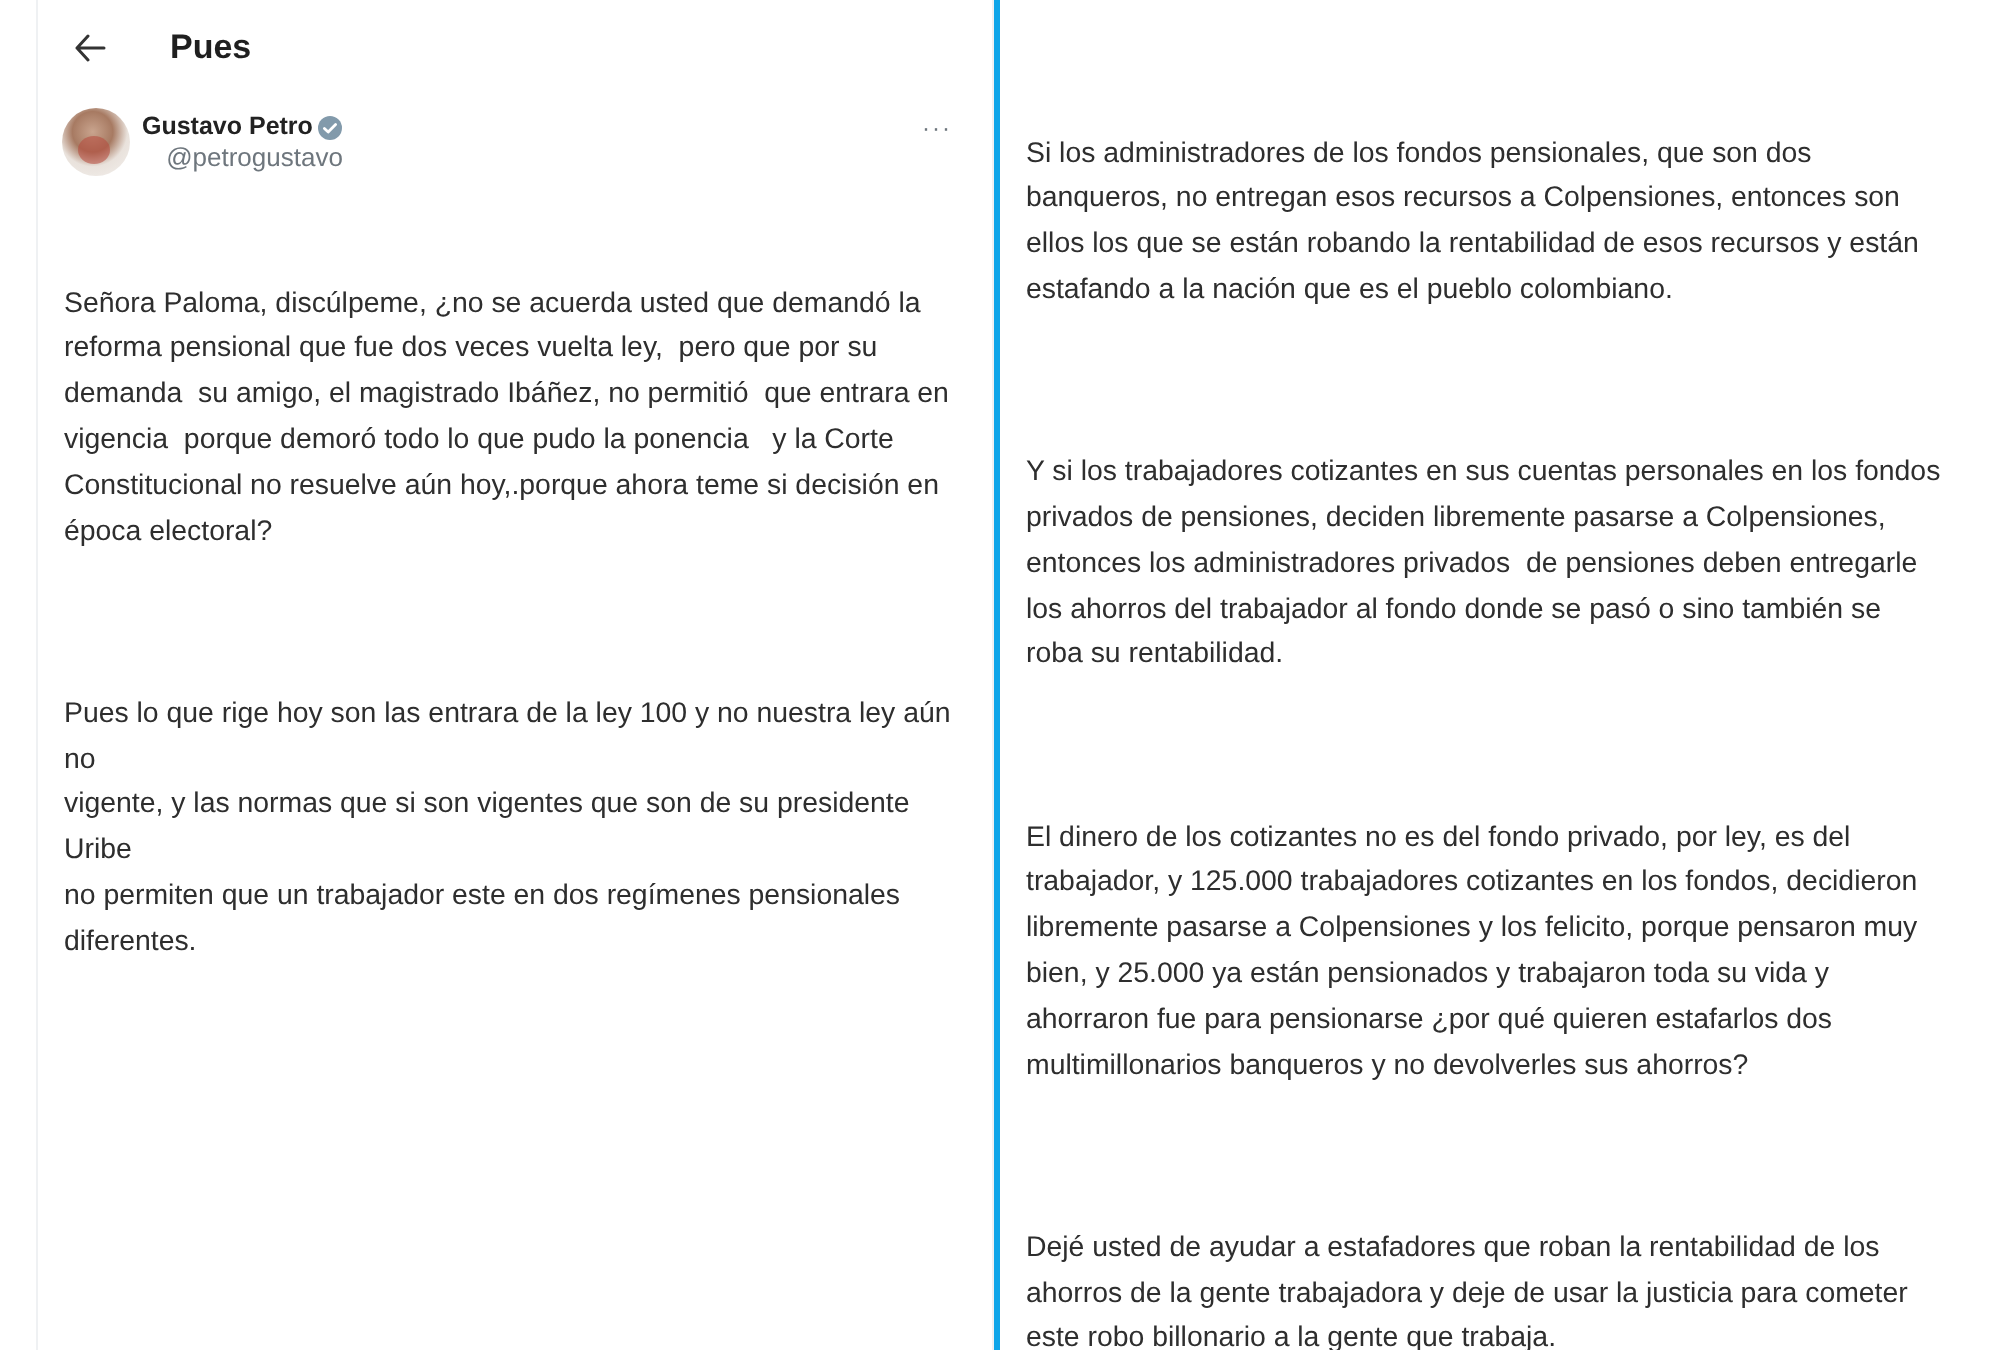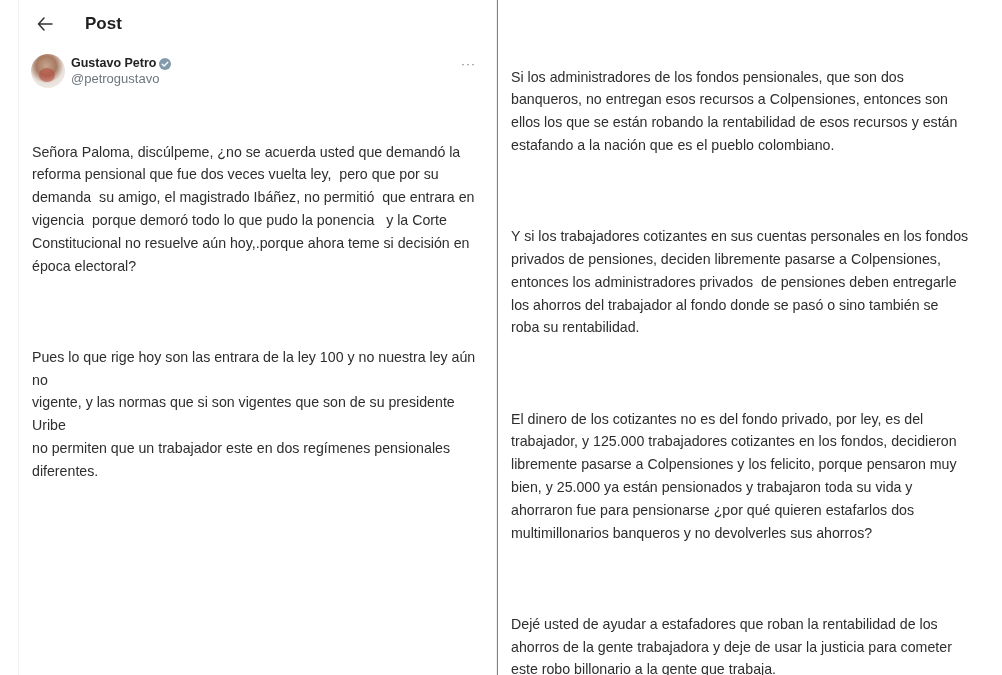--- a/index.html
+++ b/index.html
@@ -1,30 +1,30 @@
 <!DOCTYPE html>
 <html><head>
   <meta charset="utf-8">
   <style>
     * { box-sizing: border-box; margin: 0; padding: 0; }
     html, body { width: 1002px; height: 675px; overflow: hidden; background: #ffffff; }
     body { font-family: "Liberation Sans", "DejaVu Sans", sans-serif; color: #2b2b2b; position: relative; }
 
     .panel { position: absolute; top: 0; height: 675px; }
     .panel-left { left: 18px; width: 479px; border-left: 1px solid #eff1f3; border-right: 1px solid #eff1f3; }
-    .panel-right { left: 497px; width: 495px; border-left: 1px solid #0ea5e9; }
+    .panel-right { left: 497px; width: 495px; border-left: 3px solid #0ea5e9; }
 
     .header { position: absolute; top: 0; left: 0; width: 100%; height: 47px; display: flex; align-items: center; padding-left: 16px; }
     .back-icon { width: 20px; height: 20px; display: flex; align-items: center; justify-content: center; cursor: pointer; }
     .header-title { margin-left: 30px; font-size: 17px; font-weight: bold; color: #1f1f1f; }
 
     .author { position: absolute; top: 53px; left: 12px; right: 12px; height: 36px; display: flex; align-items: center; }
     .avatar { width: 34px; height: 34px; border-radius: 50%; background: radial-gradient(circle at 45% 35%, #c9a48e 0%, #a77a62 35%, #e9e2dc 60%, #f4f1ee 100%); overflow: hidden; position: relative; flex: 0 0 34px; }
     .avatar::after { content: ""; position: absolute; left: 8px; top: 14px; width: 16px; height: 14px; border-radius: 50%; background: #b6483d; opacity: 0.55; }
-    .author-meta { margin-left: 6px; display: flex; flex-direction: column; line-height: 15px; }
+    .author-meta { margin-left: 6px; display: flex; flex-direction: column; line-height: 15px; text-align: right; }
     .author-name-row { display: flex; align-items: center; }
     .author-name { font-size: 12.5px; font-weight: bold; color: #222; }
     .verified-icon { margin-left: 3px; width: 12px; height: 12px; display: inline-flex; }
     .author-handle { font-size: 13px; color: #6e767d; }
     .more-button { position: absolute; right: 8px; top: 4px; font-size: 12px; color: #6e767d; letter-spacing: 1px; cursor: pointer; }
 
     .body-text { position: absolute; font-size: 14.2px; line-height: 22.8px; color: #2e2e2e; white-space: pre-wrap; }
     .left-text { top: 95px; left: 13px; width: 460px; }
     .right-text { top: 20px; left: 13px; width: 484px; }
     .para { margin-bottom: 22.8px; }
@@ -32,21 +32,21 @@
 </head>
 <body>
 
 <div class="panel panel-left">
   <div class="header">
     <span class="back-icon">
       <svg width="16" height="14" viewBox="0 0 16 14">
           <path d="M7 1 L1.5 7 L7 13 M1.5 7 H15" stroke="#333" stroke-width="1.5" fill="none" stroke-linecap="round" stroke-linejoin="round"></path>
         </svg>
     </span>
-    <span class="header-title">Post</span>
+    <span class="header-title">Pues</span>
   </div>
 
   <div class="author">
     <div class="avatar"></div>
     <div class="author-meta">
       <div class="author-name-row">
         <span class="author-name">Gustavo Petro</span>
         <span class="verified-icon">
           <svg width="12" height="12" viewBox="0 0 12 12">
               <circle cx="6" cy="6" r="6" fill="#829aab"></circle>

